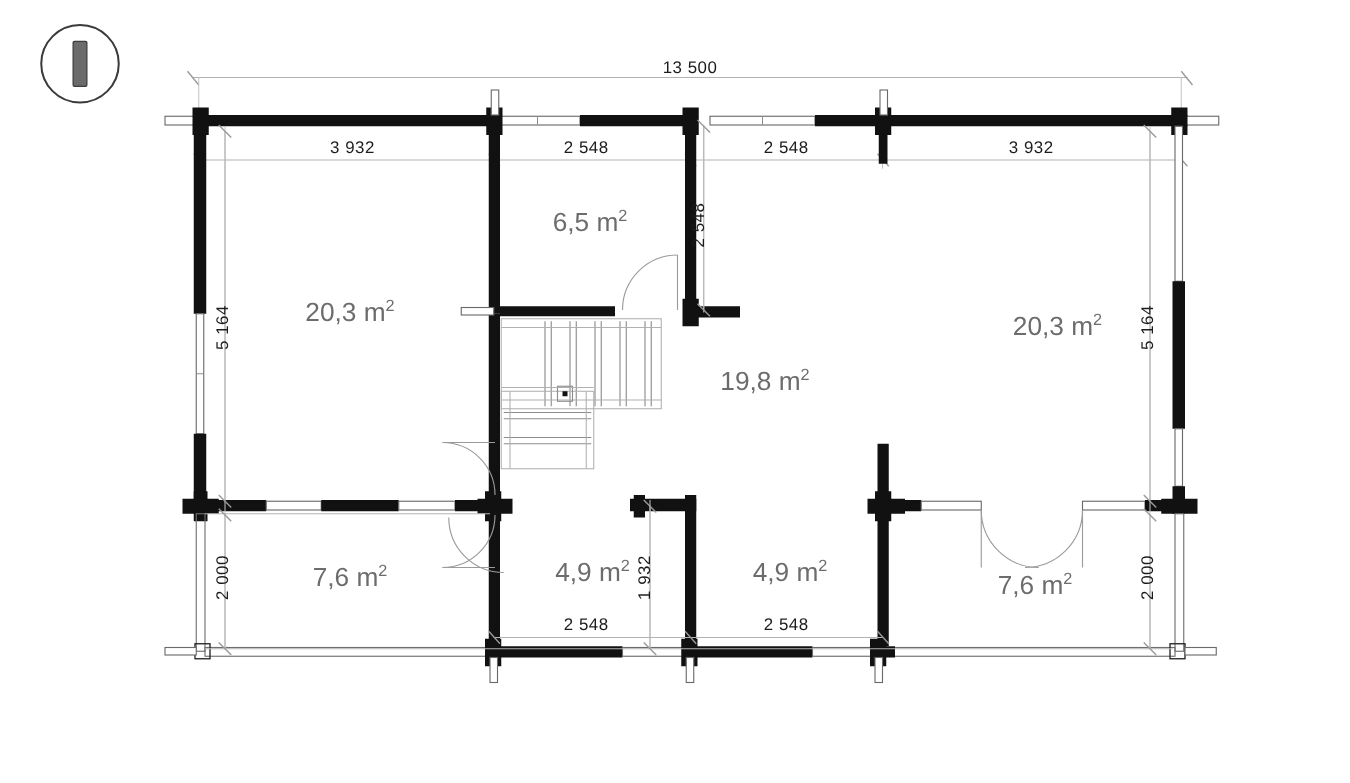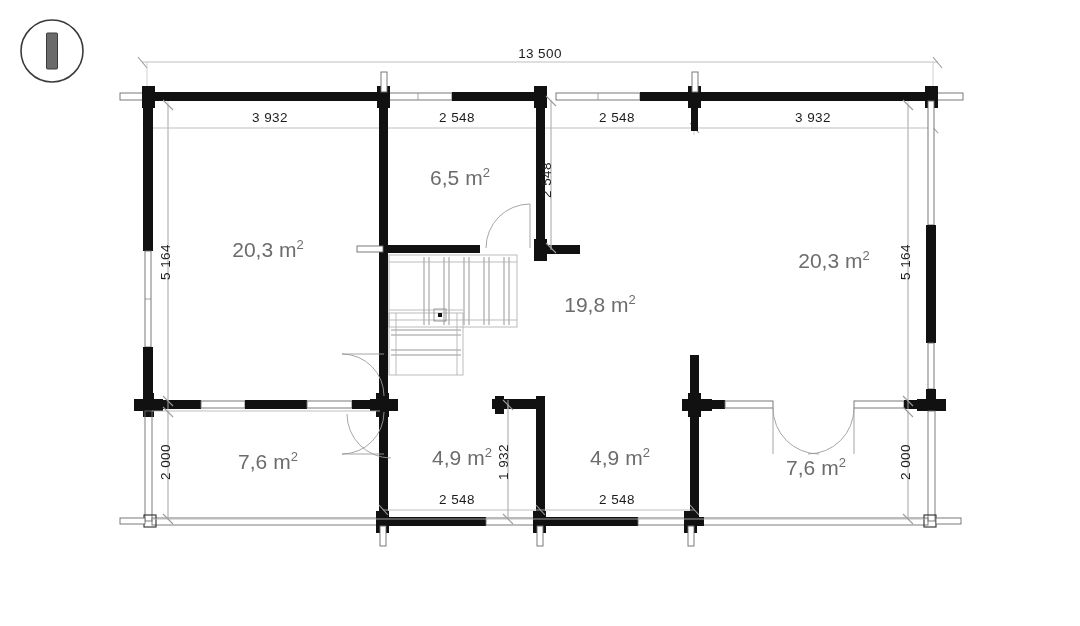--- a/index.html
+++ b/index.html
@@ -9,21 +9,21 @@
   }
   body {
     width: 1080px;
     height: 626px;
     font-family: "Liberation Sans", sans-serif;
     overflow: hidden;
     position: relative;
   }
   #plan-root {
     position: absolute;
-    left: 0; top: 0;
+    left: 12px; top: 0;
     width: 956px;
     height: 626px;
   }
   svg#floorplan {
     display: block;
     width: 1080px;
     height: 626px;
     background: #ffffff;
   }
   .wall-heavy { fill: #111111; stroke: none; }

